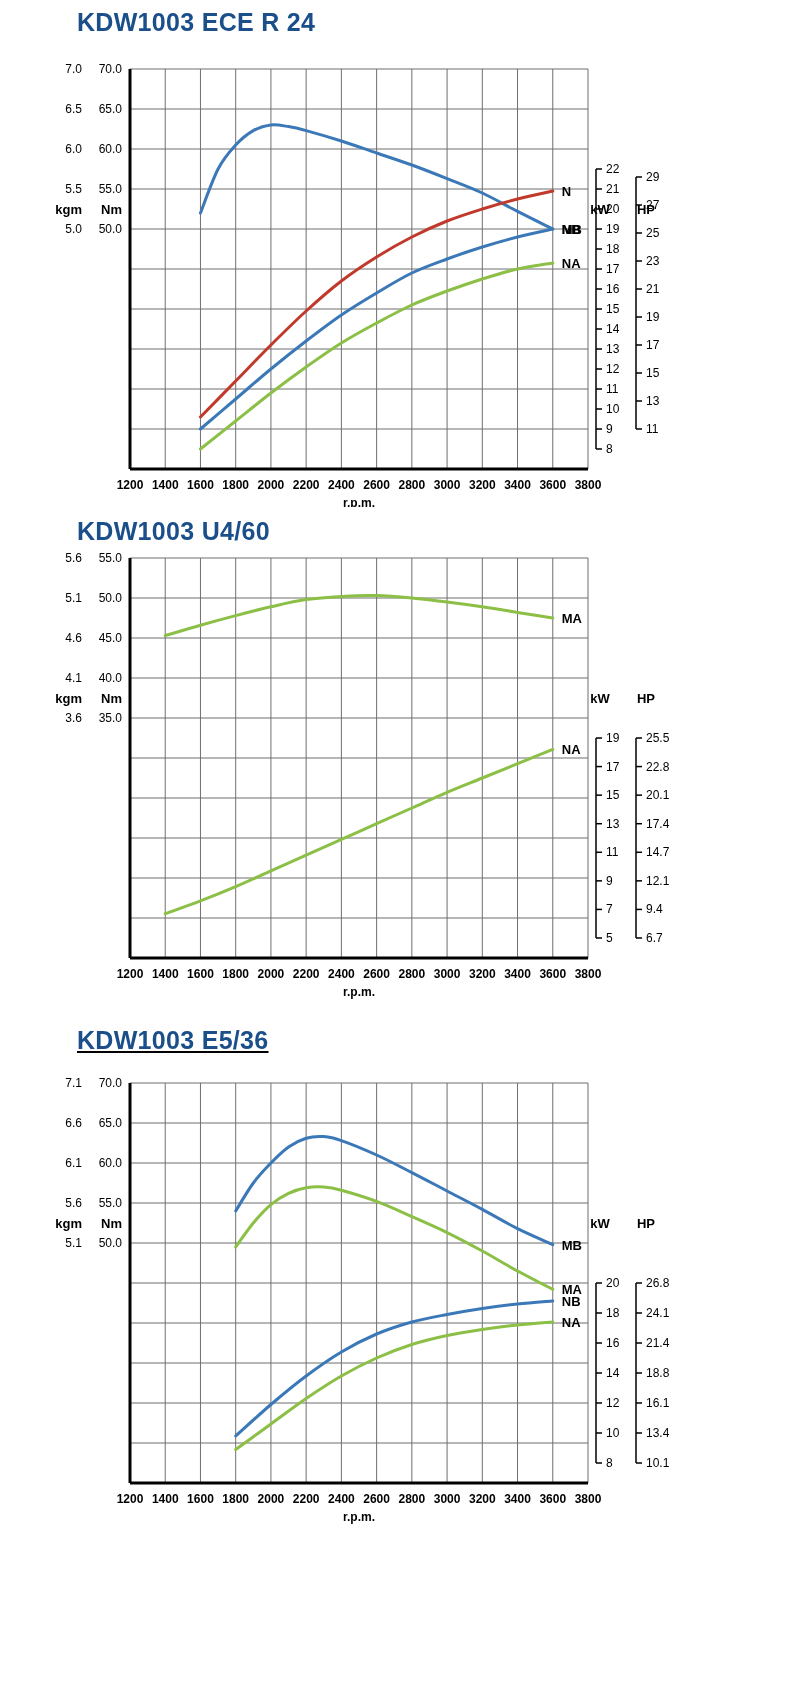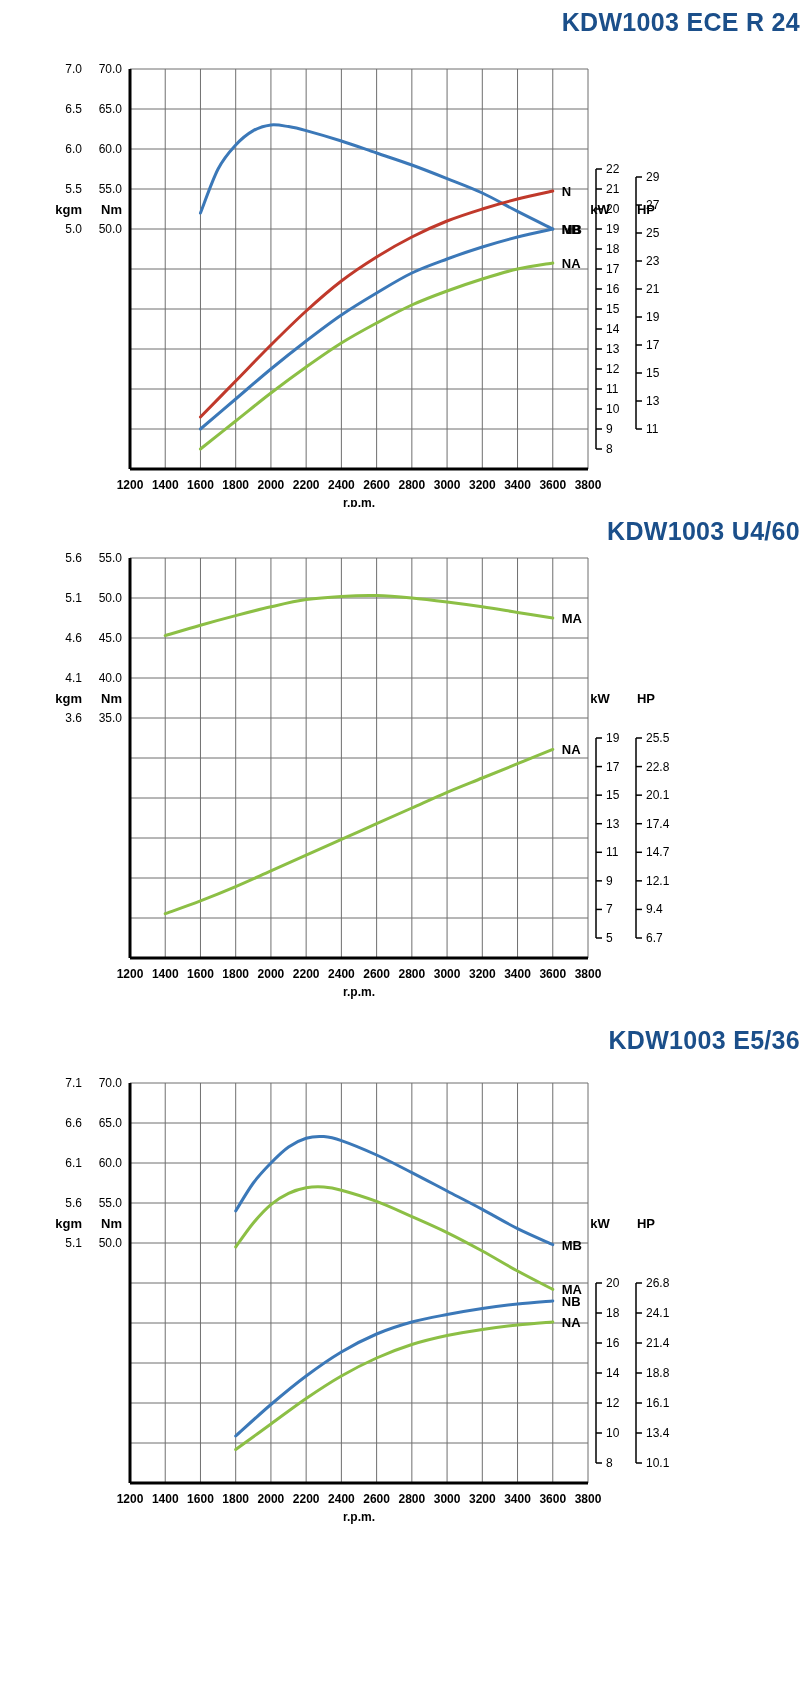--- a/index.html
+++ b/index.html
@@ -1,20 +1,20 @@
 <!DOCTYPE html>
 <html><head>
 <meta charset="utf-8">
 <style>
   html,body{margin:0;padding:0;background:#ffffff;}
   body{width:800px;height:1696px;font-family:"Liberation Sans",sans-serif;color:#000;position:relative;overflow:hidden;}
   .chart-block{position:relative;width:800px;}
   .chart-title{
     font-size:25px;font-weight:bold;color:#1b4f8a;letter-spacing:0.3px;
-    text-align:right;padding-left:52px;margin-left:25px;
+    text-align:left;padding-left:52px;margin-left:25px;
   }
   .plot-wrap{position:relative;}
   svg{display:block;}
   .axlabel{font-size:13px;font-weight:bold;fill:#000;font-family:"Liberation Sans",sans-serif;}
   .ticklabel{font-size:12px;fill:#000;font-family:"Liberation Sans",sans-serif;}
   .curvelabel{font-size:13px;font-weight:bold;fill:#000;font-family:"Liberation Sans",sans-serif;}
   .rpmlabel{font-size:12px;font-weight:bold;fill:#000;font-family:"Liberation Sans",sans-serif;}
 </style>
 </head>
 <body>
@@ -240,21 +240,21 @@
           <text x="482.3076923076923" y="432" text-anchor="middle" class="rpmlabel">3200</text>
           <text x="517.5384615384615" y="432" text-anchor="middle" class="rpmlabel">3400</text>
           <text x="552.7692307692307" y="432" text-anchor="middle" class="rpmlabel">3600</text>
           <text x="588" y="432" text-anchor="middle" class="rpmlabel">3800</text>
           <text x="359" y="450" text-anchor="middle" class="rpmlabel">r.p.m.</text>
         </g>
       </svg>
   </div>
 </div>
 
-<div class="chart-block" style="padding-top:10px;">
+<div class="chart-block" style="padding-top:10px;text-decoration:underline;">
   <div class="chart-title">KDW1003 E5/36</div>
   <div class="plot-wrap">
     <svg id="svg3" width="800" height="470">
         <g>
           <line x1="130" y1="28" x2="130" y2="428" stroke="#6f6f6f" stroke-width="1"></line>
           <line x1="165.23076923076923" y1="28" x2="165.23076923076923" y2="428" stroke="#6f6f6f" stroke-width="1"></line>
           <line x1="200.46153846153845" y1="28" x2="200.46153846153845" y2="428" stroke="#6f6f6f" stroke-width="1"></line>
           <line x1="235.69230769230768" y1="28" x2="235.69230769230768" y2="428" stroke="#6f6f6f" stroke-width="1"></line>
           <line x1="270.9230769230769" y1="28" x2="270.9230769230769" y2="428" stroke="#6f6f6f" stroke-width="1"></line>
           <line x1="306.1538461538462" y1="28" x2="306.1538461538462" y2="428" stroke="#6f6f6f" stroke-width="1"></line>

